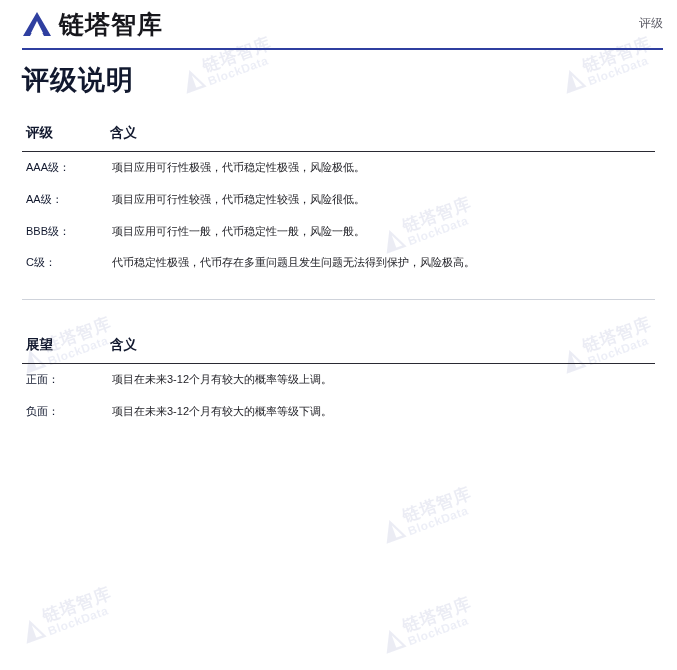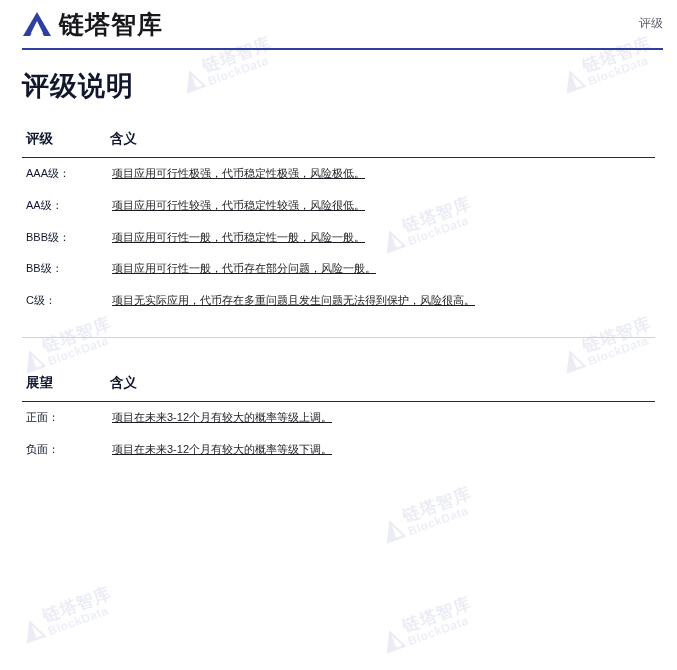--- a/index.html
+++ b/index.html
@@ -96,21 +96,21 @@
     padding-bottom: 2px;
   }
   .header-rule {
     height: 2px;
     background: #2f3fa0;
     margin: 0 14px 0 22px;
   }
 
   
   .title {
-    margin: 18px 0 0 22px;
+    margin: 12px 0 0 22px;
     font-size: 27px;
     font-weight: 700;
     color: #11182e;
     letter-spacing: 1px;
   }
 
   
   .table-wrap {
     margin: 20px 22px 0 22px;
   }
@@ -139,21 +139,20 @@
     line-height: 1.25;
   }
   table.rating td.col-k {
     font-weight: 400;
     color: #11182e;
     padding-left: 4px;
     white-space: nowrap;
   }
   table.rating td.col-v {
     padding-left: 2px;
-    text-decoration: underline;
   }
   table.rating tr.last-row td {
     border-bottom: 1.3px solid #9aa0ad;
     padding-bottom: 12px;
   }
   .spacer-rule {
     border-top: 1.3px solid #cfd3db;
     margin: 20px 22px 0 22px;
   }
 </style>
@@ -250,26 +249,22 @@
         </tr>
         <tr>
           <td class="col-k">AA级：</td>
           <td class="col-v">项目应用可行性较强，代币稳定性较强，风险很低。</td>
         </tr>
         <tr>
           <td class="col-k">BBB级：</td>
           <td class="col-v">项目应用可行性一般，代币稳定性一般，风险一般。</td>
         </tr>
         <tr>
-          <td class="col-k">BB级：</td>
-          <td class="col-v">项目应用可行性一般，代币存在部分问题，风险一般。</td>
-        </tr>
-        <tr>
           <td class="col-k">C级：</td>
-          <td class="col-v">项目无实际应用，代币存在多重问题且发生问题无法得到保护，风险很高。</td>
+          <td class="col-v">代币稳定性极强，代币存在多重问题且发生问题无法得到保护，风险极高。</td>
         </tr>
       </tbody>
     </table>
   </div>
 
   <div class="spacer-rule"></div>
 
   <div class="table-wrap sect-gap">
     <table class="rating">
       <thead>

